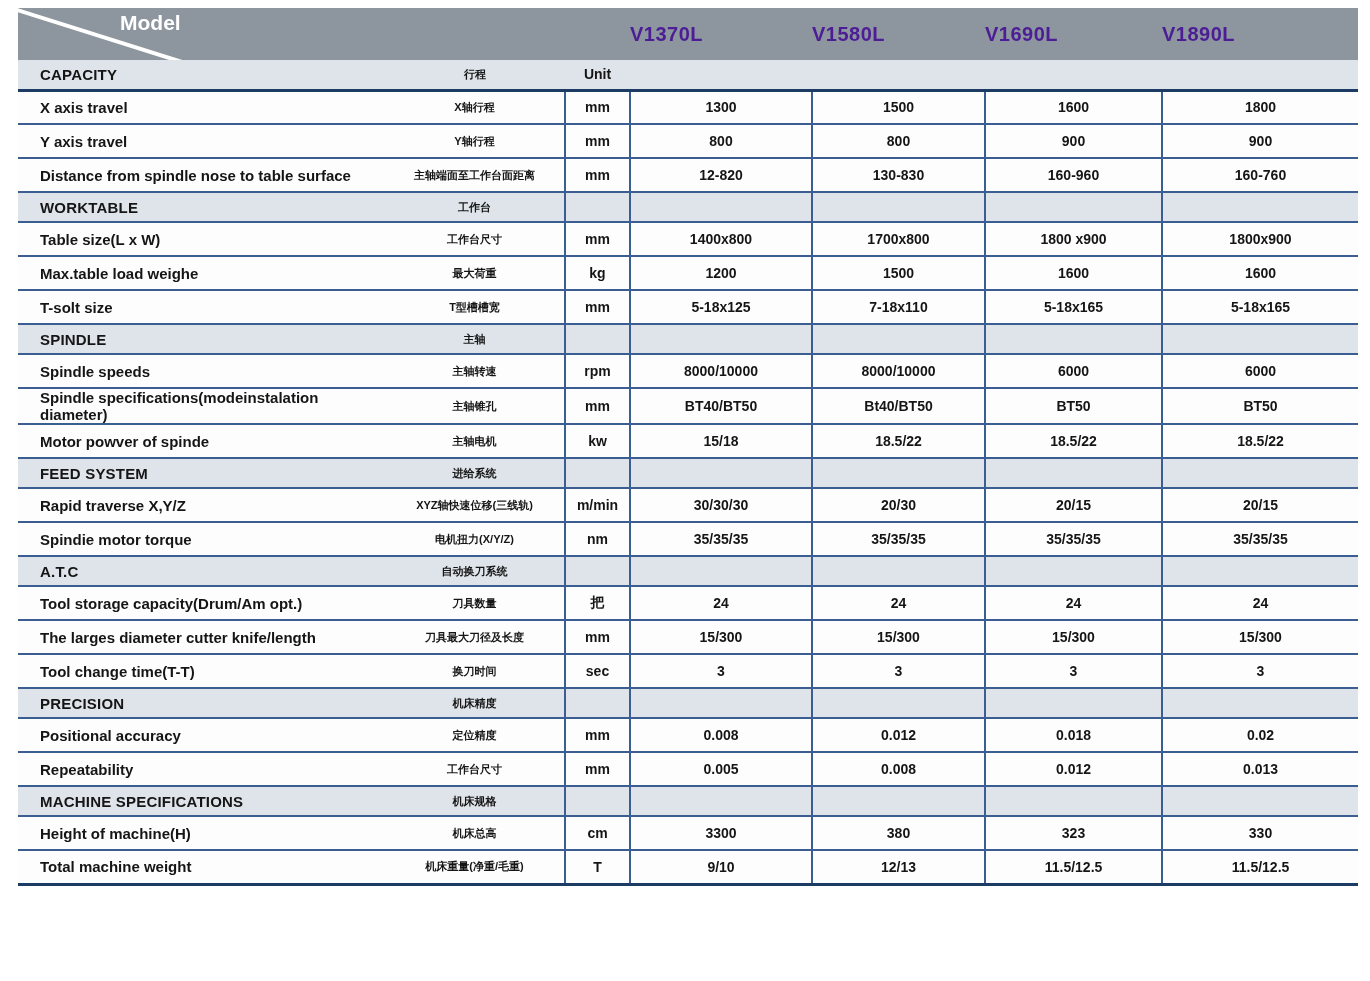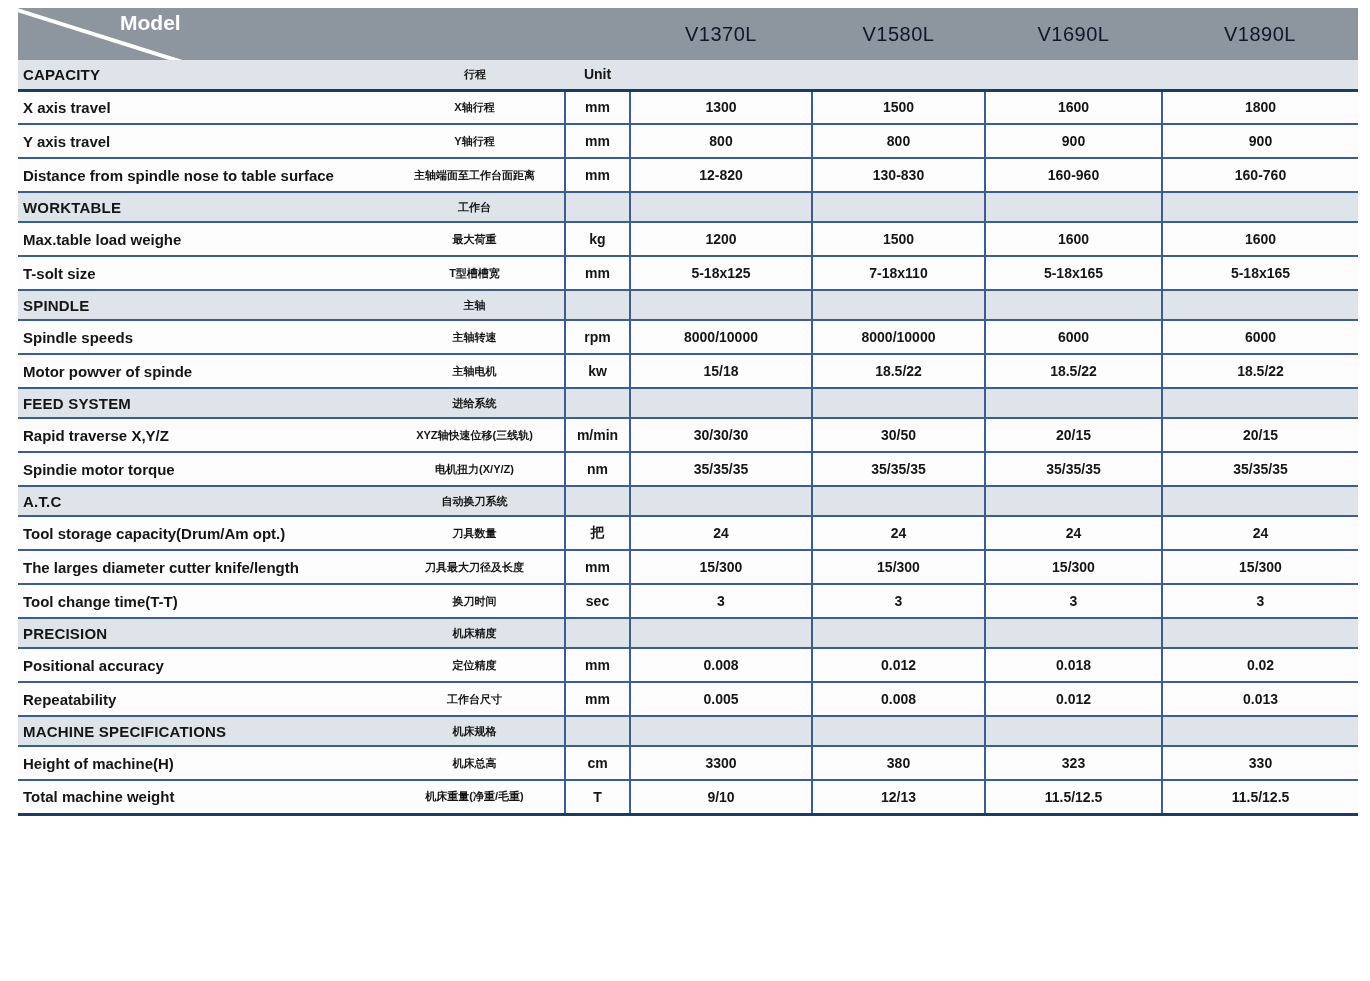--- a/index.html
+++ b/index.html
@@ -38,32 +38,32 @@
   }
   .corner-model{
     position:absolute;left:102px;top:3px;
     color:#ffffff;font-size:21px;font-weight:700;text-align:right;
   }
   .corner-item{
     position:absolute;left:20px;top:23px;
     color:#ffffff;font-size:21px;font-weight:700;margin-top:44px;
   }
   td.model-lbl{
-    color:#0f172a;font-weight:400;font-size:20px;text-align:center;
+    color:#4c1d95;font-weight:700;font-size:20px;
     letter-spacing:0.5px;
   }
 
   
   tbody td{
     background:#fdfdfd;
     border-bottom:2px solid var(--line);
     height:34px;padding:0;vertical-align:middle;
     font-weight:700;
   }
-  td.c-en{padding-left:5px;font-size:15px;text-align:left;}
+  td.c-en{padding-left:22px;font-size:15px;text-align:left;}
   td.c-cn{padding-left:10px;font-size:11px;text-align:center;}
   td.c-unit{text-align:center;font-size:14px;border-left:2px solid var(--line);}
   td.c-val{text-align:center;font-size:14px;border-left:2px solid var(--line);}
 
   tr.section td{background:var(--sec-bg);height:30px;}
   tr.section td.c-en{font-size:15px;letter-spacing:0.2px;}
 
   tr.capacity td{border-left:none;border-bottom:3px solid var(--thick);}
   tbody tr:last-child td{border-bottom:3px solid var(--thick);}
 </style>
@@ -134,20 +134,29 @@
         <tr class="section">
     <td class="c-en">WORKTABLE</td>
     <td class="c-cn">工作台</td>
     <td class="c-unit"></td>
     <td class="c-val"></td>
     <td class="c-val"></td>
     <td class="c-val"></td>
     <td class="c-val"></td>
   </tr>
         <tr>
+    <td class="c-en">Table size(L x W)</td>
+    <td class="c-cn">工作台尺寸</td>
+    <td class="c-unit">mm</td>
+    <td class="c-val">1400x800</td>
+    <td class="c-val">1700x800</td>
+    <td class="c-val">1800 x900</td>
+    <td class="c-val">1800x900</td>
+  </tr>
+        <tr>
     <td class="c-en">Max.table load weighe</td>
     <td class="c-cn">最大荷重</td>
     <td class="c-unit">kg</td>
     <td class="c-val">1200</td>
     <td class="c-val">1500</td>
     <td class="c-val">1600</td>
     <td class="c-val">1600</td>
   </tr>
         <tr>
     <td class="c-en">T-solt size</td>
@@ -170,20 +179,29 @@
         <tr>
     <td class="c-en">Spindle speeds</td>
     <td class="c-cn">主轴转速</td>
     <td class="c-unit">rpm</td>
     <td class="c-val">8000/10000</td>
     <td class="c-val">8000/10000</td>
     <td class="c-val">6000</td>
     <td class="c-val">6000</td>
   </tr>
         <tr>
+    <td class="c-en">Spindle specifications(modeinstalation diameter)</td>
+    <td class="c-cn">主轴锥孔</td>
+    <td class="c-unit">mm</td>
+    <td class="c-val">BT40/BT50</td>
+    <td class="c-val">Bt40/BT50</td>
+    <td class="c-val">BT50</td>
+    <td class="c-val">BT50</td>
+  </tr>
+        <tr>
     <td class="c-en">Motor powver of spinde</td>
     <td class="c-cn">主轴电机</td>
     <td class="c-unit">kw</td>
     <td class="c-val">15/18</td>
     <td class="c-val">18.5/22</td>
     <td class="c-val">18.5/22</td>
     <td class="c-val">18.5/22</td>
   </tr>
         <tr class="section">
     <td class="c-en">FEED SYSTEM</td>
@@ -192,21 +210,21 @@
     <td class="c-val"></td>
     <td class="c-val"></td>
     <td class="c-val"></td>
     <td class="c-val"></td>
   </tr>
         <tr>
     <td class="c-en">Rapid traverse X,Y/Z</td>
     <td class="c-cn">XYZ轴快速位移(三线轨)</td>
     <td class="c-unit">m/min</td>
     <td class="c-val">30/30/30</td>
-    <td class="c-val">30/50</td>
+    <td class="c-val">20/30</td>
     <td class="c-val">20/15</td>
     <td class="c-val">20/15</td>
   </tr>
         <tr>
     <td class="c-en">Spindie motor torque</td>
     <td class="c-cn">电机扭力(X/Y/Z)</td>
     <td class="c-unit">nm</td>
     <td class="c-val">35/35/35</td>
     <td class="c-val">35/35/35</td>
     <td class="c-val">35/35/35</td>

